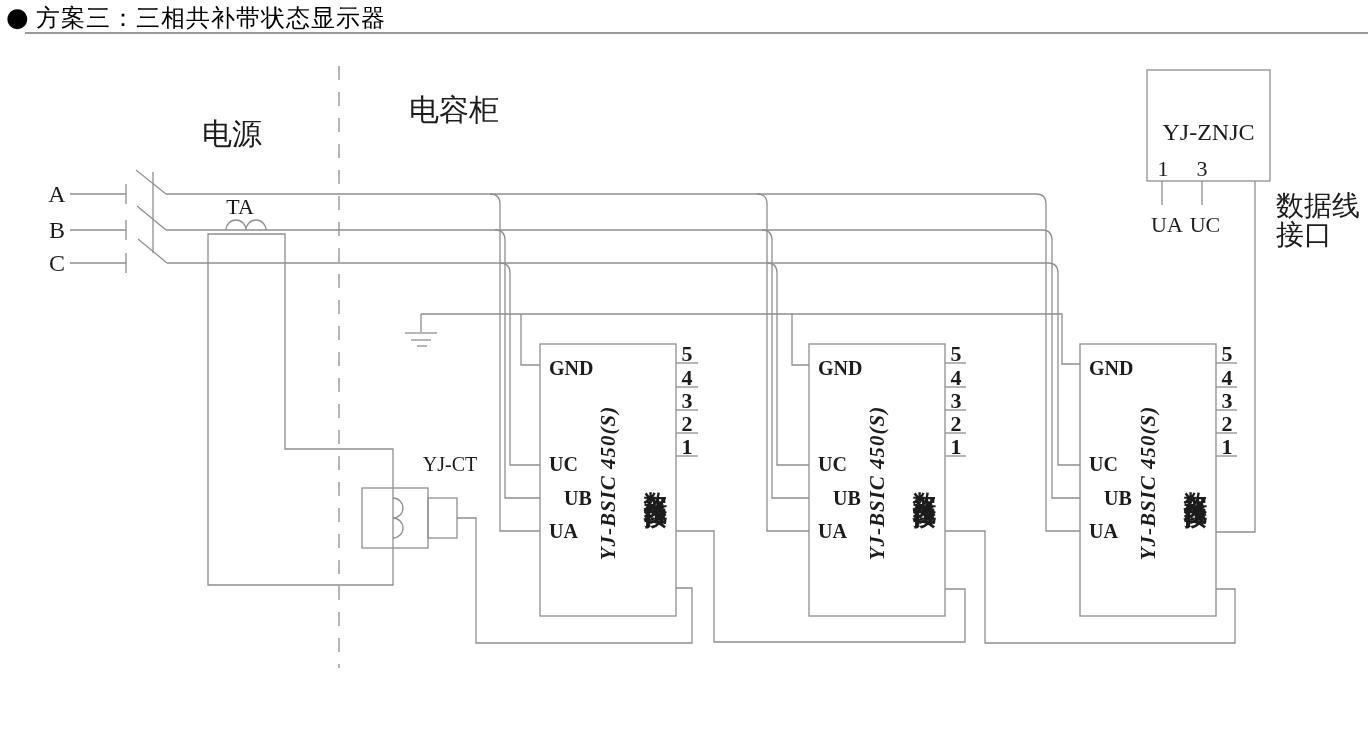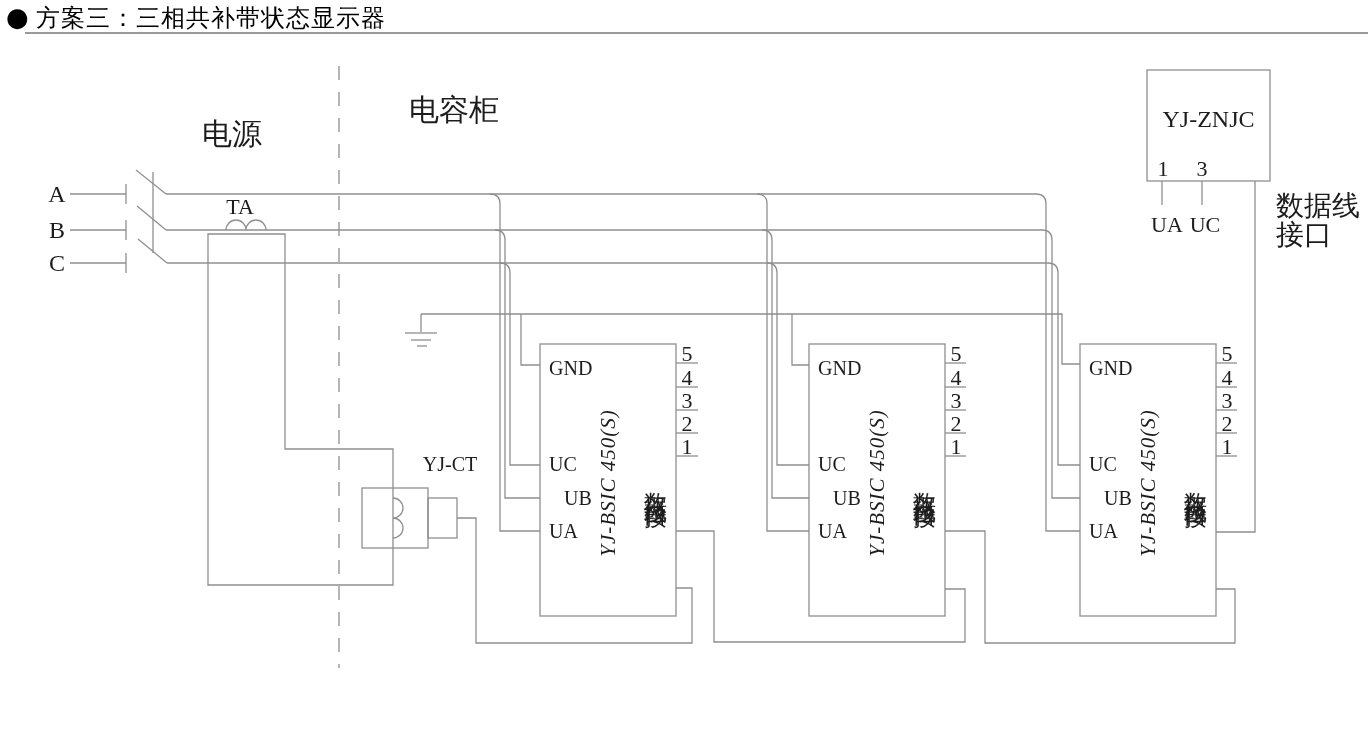--- a/index.html
+++ b/index.html
@@ -22,36 +22,36 @@
               color:var(--title);font-family:"Liberation Sans","DejaVu Sans",sans-serif;
               letter-spacing:1px;}
   .title-rule{position:absolute;left:25px;top:32px;width:1343px;height:2px;background:var(--rule);}
   
   .sec{font-size:30px;}
   
   .phase{font-size:24px;width:30px;}
   .small22{font-size:22px;text-align:center;}
   .small24{font-size:20px;}
   
-  .module{position:absolute;top:344px;width:136px;height:340px;}
+  .module{position:absolute;top:344px;width:136px;height:340px;font-weight:bold;}
   .module.m0{left:540px;} .module.m1{left:809px;} .module.m2{left:1080px;}
   .module .gnd{position:absolute;left:9px;top:13px;font-size:20px;}
   .module .in-uc{position:absolute;left:9px;top:109px;font-size:20px;}
   .module .in-ub{position:absolute;left:24px;top:143px;font-size:20px;}
   .module .in-ua{position:absolute;left:9px;top:176px;font-size:20px;}
   .module .mname{position:absolute;left:-36px;top:126px;width:210px;height:26px;
                  transform:rotate(-90deg);transform-origin:center;text-align:center;
                  font-style:italic;font-size:21px;letter-spacing:1px;}
   .module .vport{position:absolute;left:100px;top:130px;height:150px;font-size:23px;
                  writing-mode:vertical-rl;text-orientation:upright;letter-spacing:4px;}
   .module .pin{position:absolute;left:138px;width:18px;text-align:center;font-size:22px;}
   .module .p0{top:-3px;} .module .p1{top:21px;} .module .p2{top:44px;}
   .module .p3{top:67px;} .module .p4{top:90px;}
   
-  .znjc{position:absolute;left:1147px;top:70px;width:123px;height:111px;border-radius:12px;}
+  .znjc{position:absolute;left:1147px;top:83px;width:123px;height:111px;border-radius:12px;}
   .znjc .zname{position:absolute;left:0;top:36px;width:123px;text-align:center;font-size:24px;}
   .znjc-pin{position:absolute;top:156px;width:16px;text-align:center;font-size:22px;}
   .znjc-pl{position:absolute;top:212px;width:34px;text-align:center;font-size:22px;}
   .znjc-dl{position:absolute;left:1276px;top:191px;font-size:28px;line-height:29px;}
 </style>
 </head>
 <body>
 
 <div id="stage">
 

